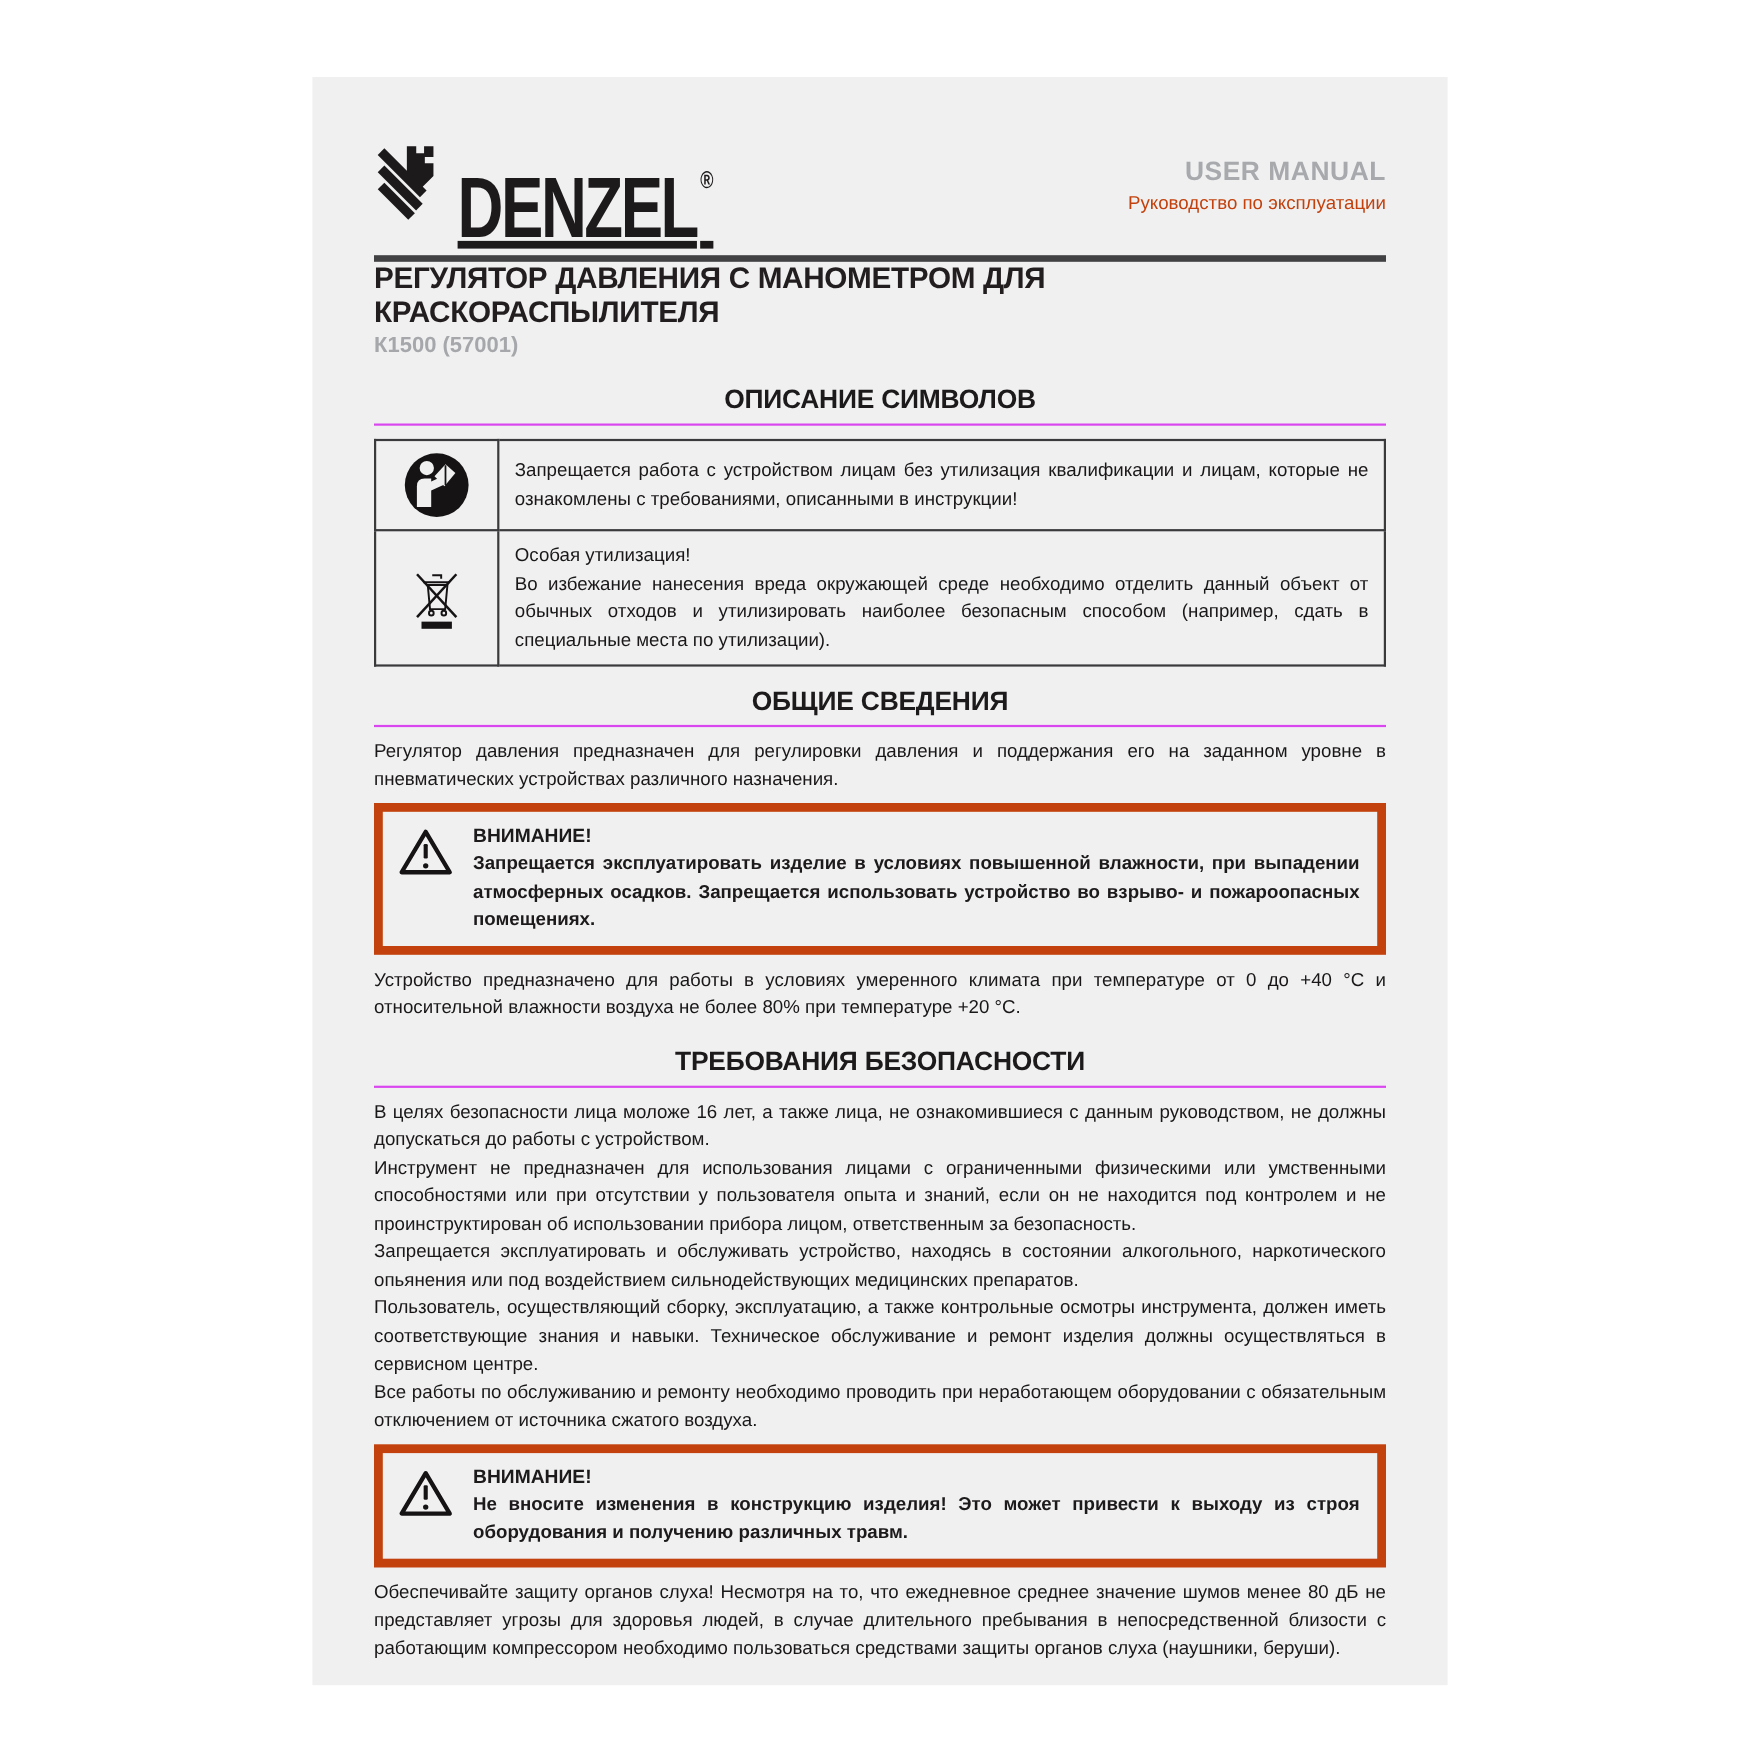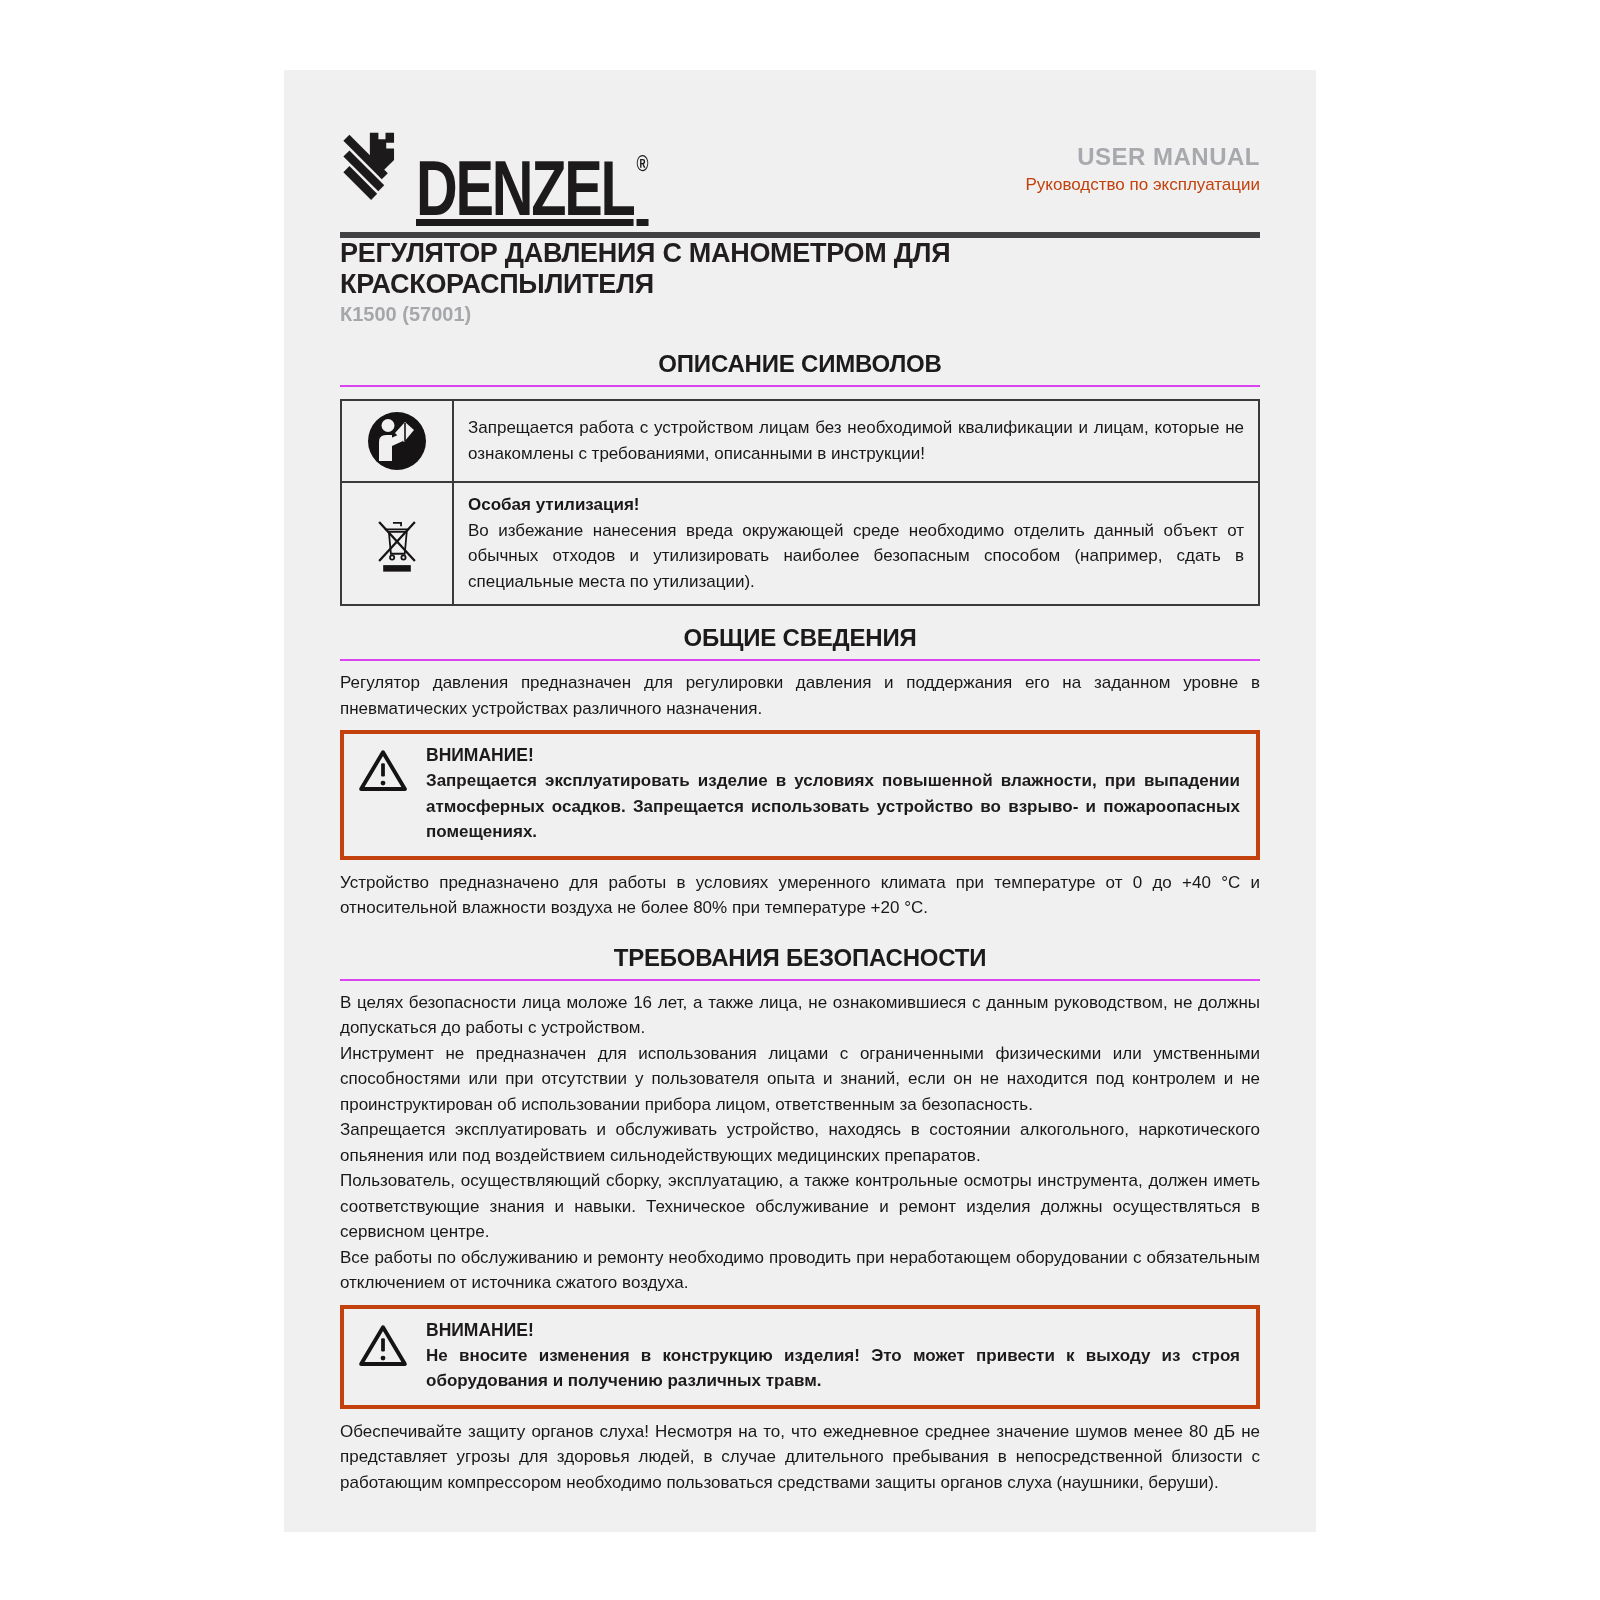--- a/index.html
+++ b/index.html
@@ -85,27 +85,27 @@
 
   
   .sym-table {
     width: 100%;
     border-collapse: collapse;
     margin-top: 12px;
   }
   .sym-table td { border: 2px solid #3a3a3c; }
   .sym-icon-cell { width: 112px; text-align: center; vertical-align: middle; }
   .sym-text-cell { padding: 9px 14px 10px; vertical-align: middle; }
-  .sym-row-title { font-weight: bold; }
+  .sym-row-title { font-weight: normal; }
   .read-manual-svg { width: 64px; height: 64px; display: block; margin: 8px auto; }
   .weee-svg { width: 52px; height: 62px; display: block; margin: 8px auto; }
 
   
   .warn {
-    border: 4px solid #c2410c;
+    border: 8px solid #c2410c;
     margin-top: 9px;
     margin-bottom: 10px;
     padding: 9px 16px 11px 14px;
     display: flex;
     align-items: flex-start;
   }
   .warn svg { width: 50px; height: 46px; flex: none; margin-top: 5px; }
   .warn-body { margin-left: 18px; font-weight: bold; }
   .warn-title { font-size: 17.5px; line-height: 25px; }
   .warn-text { font-size: 17px; line-height: 25.5px; text-align: justify; }
@@ -146,21 +146,21 @@
       <td class="sym-icon-cell">
         <svg class="read-manual-svg" viewBox="0 0 64 64" aria-hidden="true">
           <circle cx="32" cy="32" r="29" fill="#161314"></circle>
           <circle cx="23" cy="16.5" r="6.5" fill="#f0f0f1"></circle>
           <path d="M14 52 V33 Q14 26 21 26 H27 V52 Z" fill="#f0f0f1"></path>
           <path d="M24 30 L35 25 L38 32 L27 37 Z" fill="#f0f0f1"></path>
           <path d="M30 24 L40 13 L49 21 L39 33 Z" fill="#f0f0f1"></path>
           <path d="M40 14 L40 32" stroke="#161314" stroke-width="1.6" fill="none"></path>
         </svg>
       </td>
-      <td class="sym-text-cell body-text">Запрещается работа с устройством лицам без необходимой квалификации и лицам, которые не ознакомлены с требованиями, описанными в инструкции!</td>
+      <td class="sym-text-cell body-text">Запрещается работа с устройством лицам без утилизация квалификации и лицам, которые не ознакомлены с требованиями, описанными в инструкции!</td>
     </tr>
     <tr>
       <td class="sym-icon-cell">
         <svg class="weee-svg" viewBox="0 0 64 76" aria-hidden="true">
           <g stroke="#161314" fill="none" stroke-width="2.2">
             <path d="M22 23 H44 L41.5 50 H24.5 Z"></path>
             <path d="M17 20 H47"></path>
             <path d="M27 12 H37 V16"></path>
             <circle cx="26" cy="54.5" r="2.6"></circle>
             <circle cx="40" cy="54.5" r="2.6"></circle>

